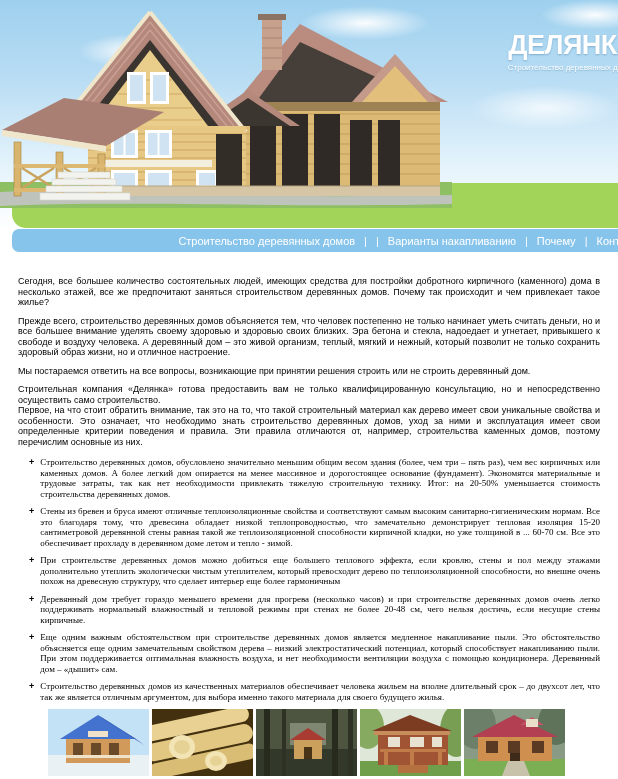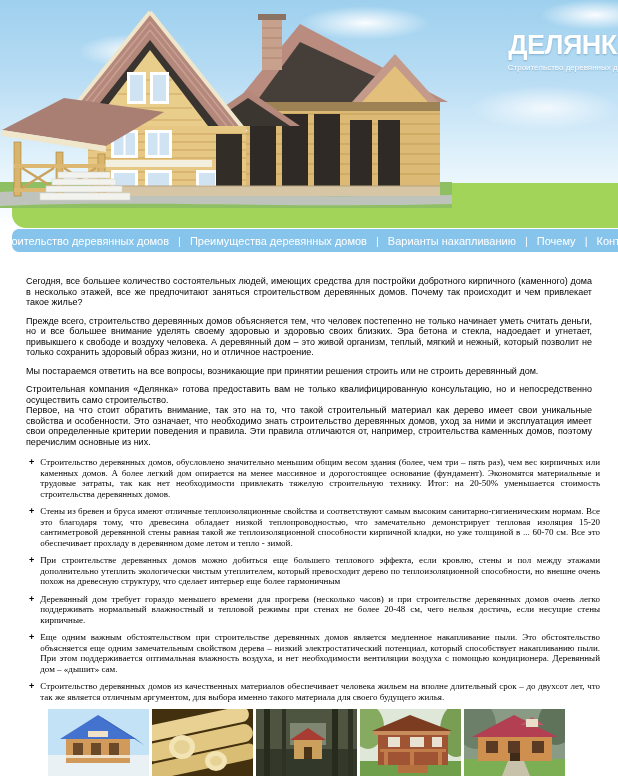--- a/index.html
+++ b/index.html
@@ -33,21 +33,21 @@
     position:absolute;left:12px;right:12px;top:229px;height:23px;border-radius:7px;
     background:#87c4ec;display:flex;align-items:center;justify-content:flex-end;
     gap:9px;padding-right:10px;box-sizing:border-box;
     font-size:11px;color:#fff;white-space:nowrap;
   }
   .nav a{color:#fff;text-decoration:none;cursor:pointer;}
   .nav .sep{opacity:.95;}
   
   .main{padding:0 18px;}
   h1.page-title{font-size:15px;font-weight:700;margin:16px 0 27px;color:#000;}
-  .para{font-size:9px;line-height:10.5px;text-align:justify;margin:0 8px 8px;}
+  .para{font-size:9px;line-height:10.5px;text-align:justify;margin:0 0 8px;}
   .para.tight{margin-bottom:0;}
   ul.bullets{list-style:none;margin:10px 0 0;padding:0;}
   ul.bullets li{display:flex;gap:6px;margin:0 0 7px;padding-left:11px;}
   ul.bullets .marker{flex:0 0 auto;font-size:9px;line-height:10.5px;font-weight:700;}
   ul.bullets .btext{font-size:9px;line-height:10.5px;text-align:justify;font-family:Liberation Serif, serif;}
   .thumbs{display:flex;gap:3px;margin:3px 0 0 30px;}
   .thumb{width:101px;height:67px;overflow:hidden;cursor:pointer;background:#ddd;}
   .thumb svg{display:block;}
 </style>
 </head>
@@ -174,21 +174,20 @@
   </svg>
 
   <div class="logo">
     <div class="logo-title">ДЕЛЯНКА</div>
     <div class="logo-tagline">Строительство деревянных домов</div>
   </div>
 
   <div class="nav">
     <a>Строительство деревянных домов</a>
     <span class="sep">|</span>
-    <a>Преимущества деревянных домов</a>
     <span class="sep">|</span>
     <a>Варианты накапливанию</a>
     <span class="sep">|</span>
     <a>Почему</a>
     <span class="sep">|</span>
     <a>Контакты</a>
   </div>
 </div>
 
 <div class="main">

